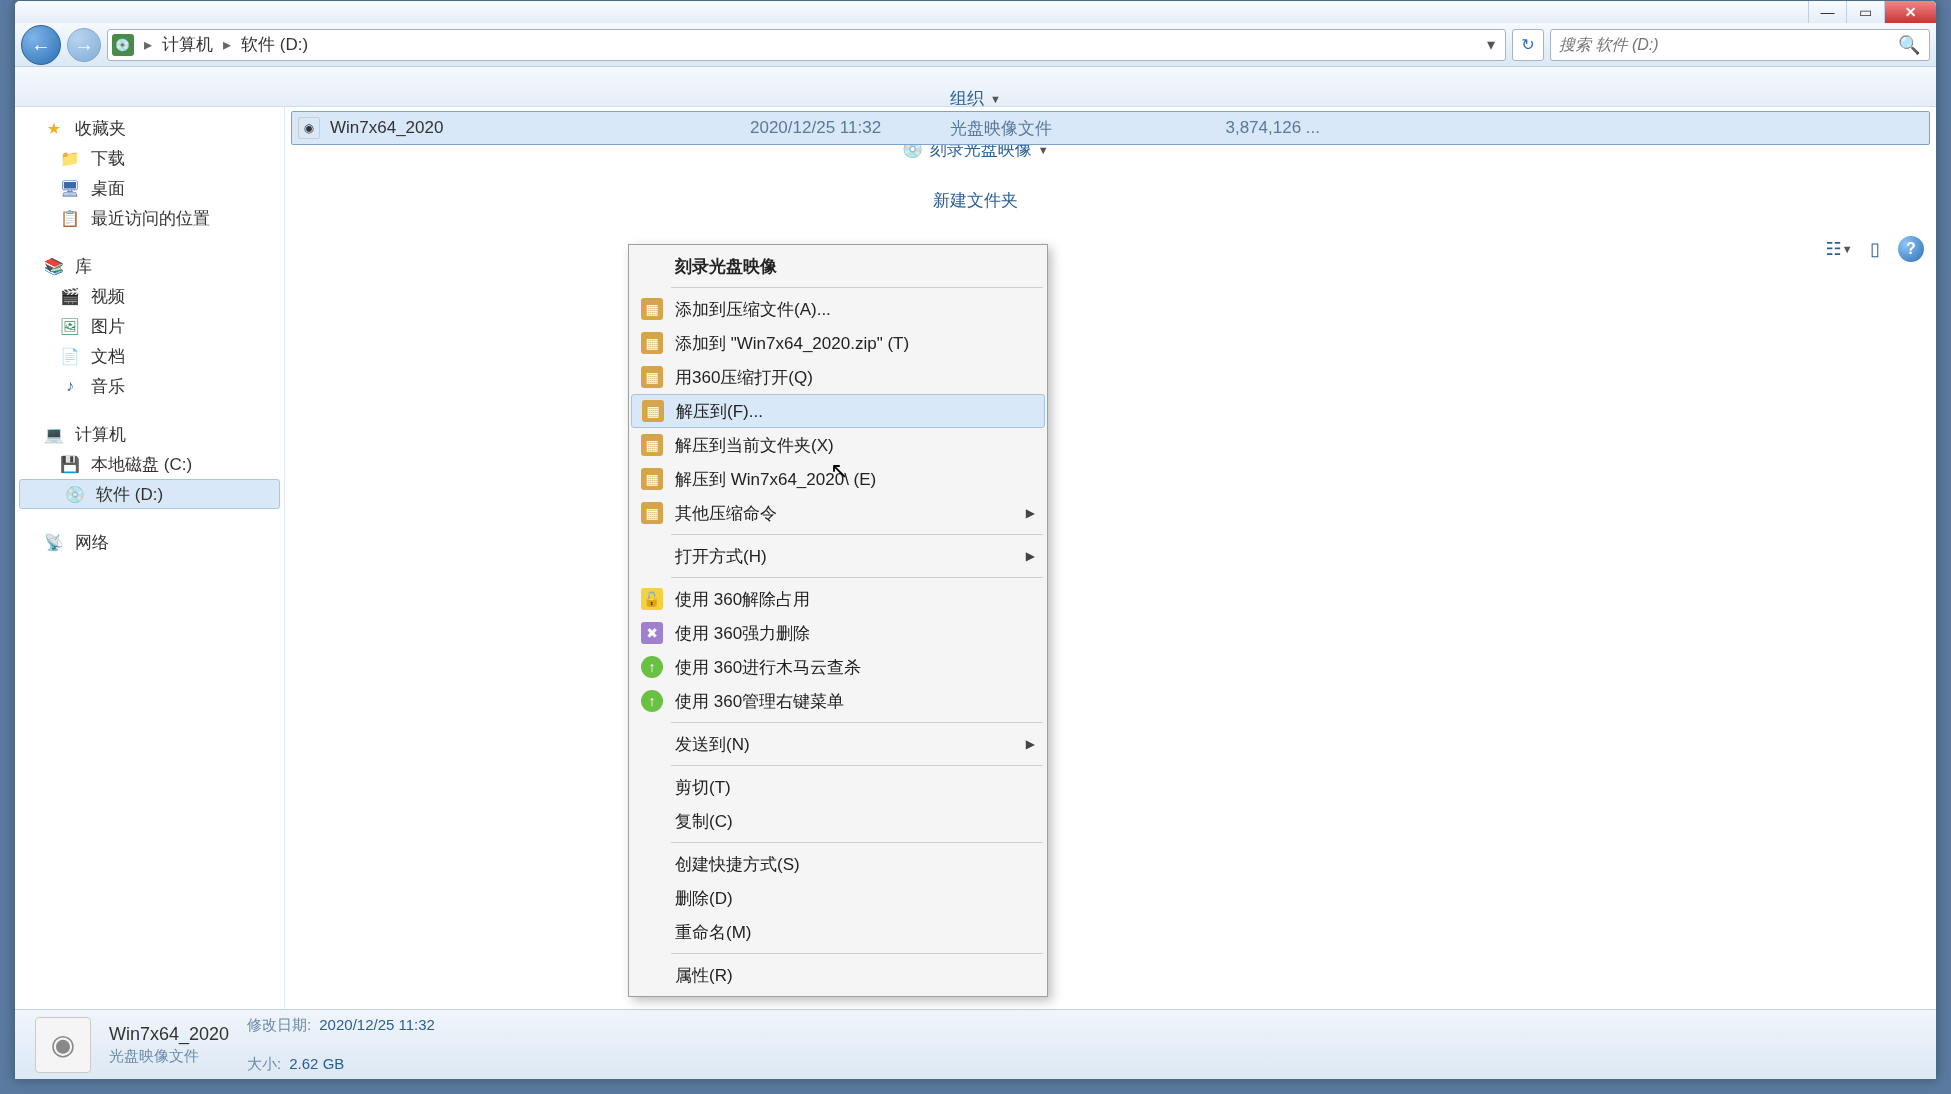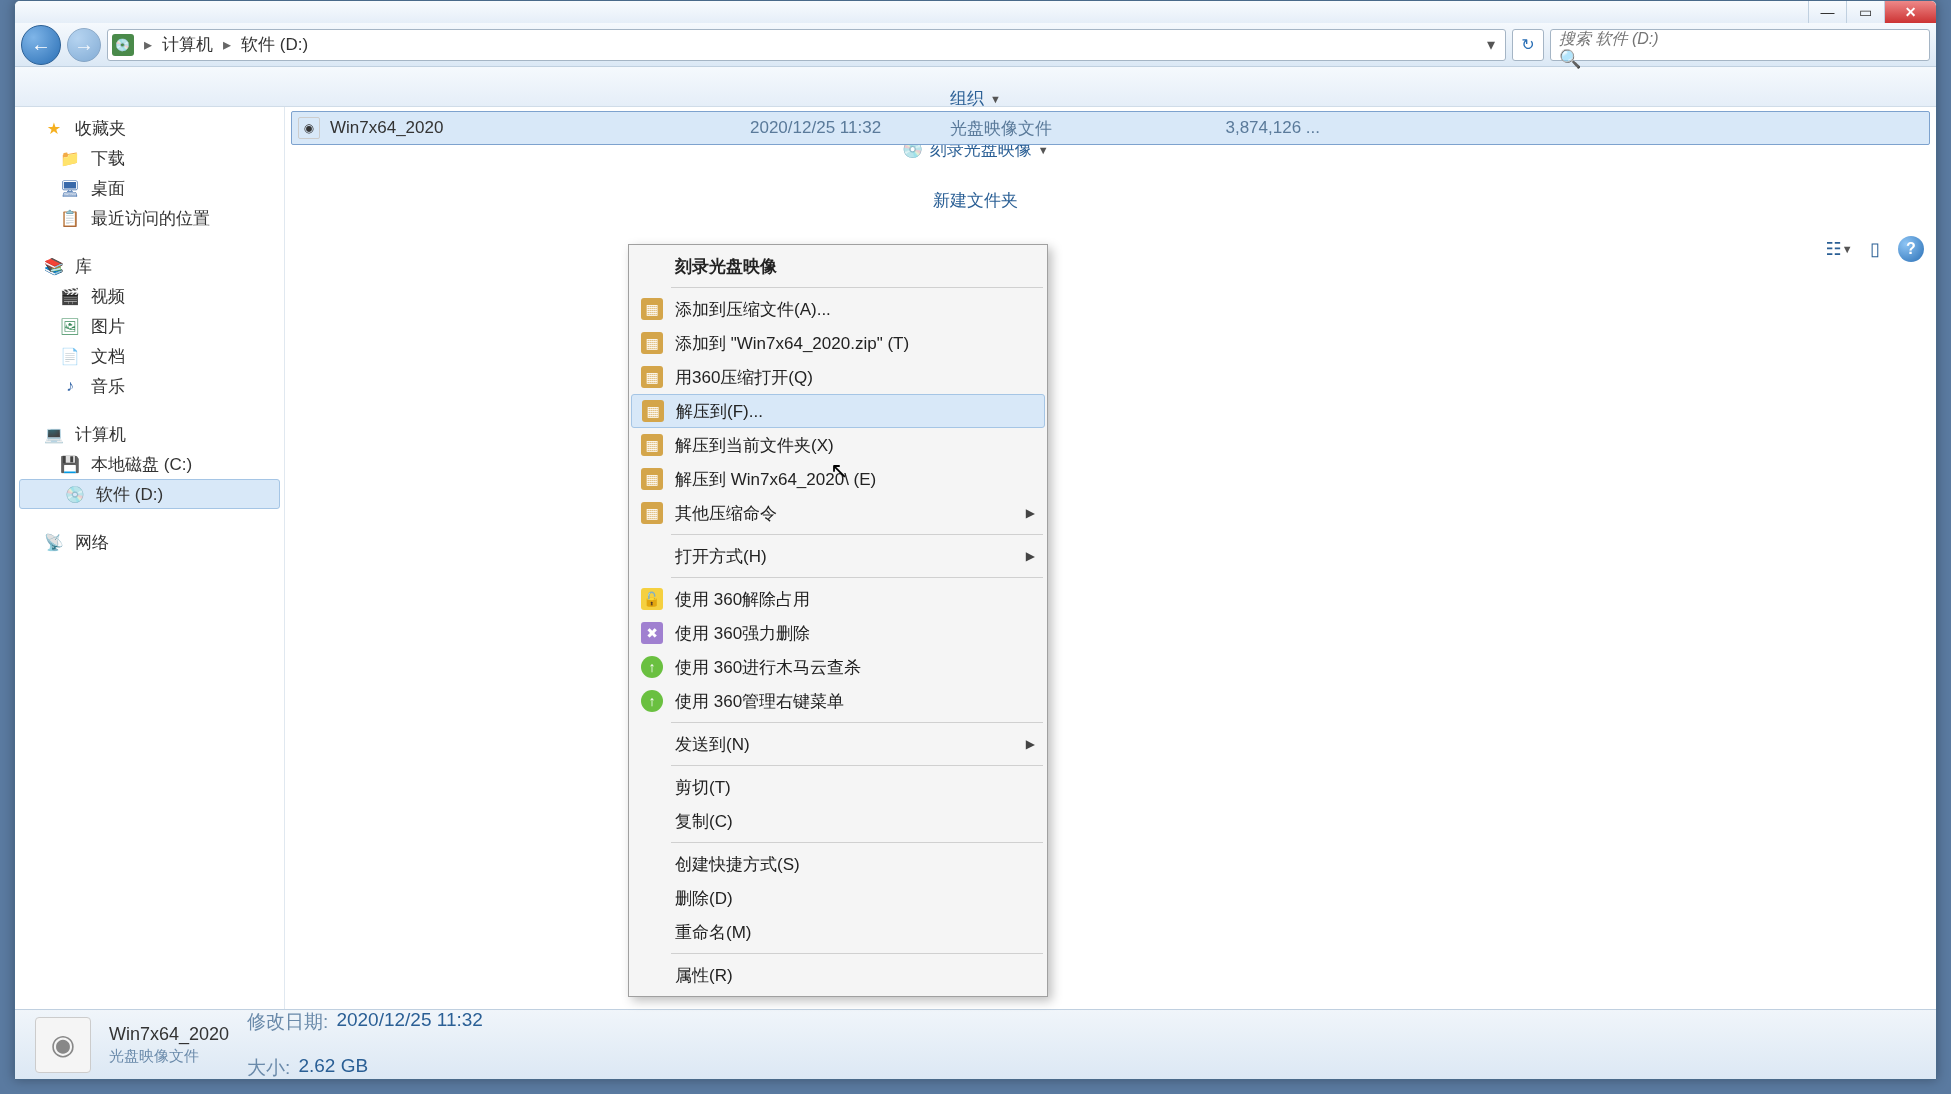--- a/index.html
+++ b/index.html
@@ -15,21 +15,21 @@
     
     .navbar { height: 44px; background: linear-gradient(#f5f9fd,#dbe8f5); display: flex; align-items: center; padding: 0 6px; gap: 6px; border-bottom: 1px solid #c0d0e0; }
     .navbtn { width: 40px; height: 40px; border-radius: 50%; background: radial-gradient(circle at 30% 30%, #7fb5e8,#2a6fb5); border: 1px solid #2a5f95; display: flex; align-items: center; justify-content: center; color: #fff; font-size: 20px; }
     .navbtn.fwd { opacity: .5; width: 34px; height: 34px; }
     .addressbar { flex: 1; height: 32px; background: #fff; border: 1px solid #a5b5c5; border-radius: 3px; display: flex; align-items: center; padding: 0 4px; gap: 6px; }
     .crumb-icon { width: 22px; height: 22px; background: #4a8a4a; border-radius: 3px; display: flex; align-items: center; justify-content: center; color: #fff; font-size: 12px; }
     .crumb { color: #333; font-size: 17px; display: flex; align-items: center; gap: 4px; }
     .crumb-sep { color: #666; margin: 0 4px; }
     .addr-drop { width: 20px; text-align: center; color: #555; margin-left: auto; }
     .refreshbtn { width: 32px; height: 32px; border: 1px solid #a5b5c5; border-radius: 3px; background: #fff; display: flex; align-items: center; justify-content: center; color: #2a6fb5; font-size: 16px; }
-    .searchbox { width: 380px; height: 32px; border: 1px solid #a5b5c5; border-radius: 3px; background: #fff; display: flex; align-items: flex-start; padding: 0 8px; flex-direction: column; }
+    .searchbox { width: 380px; height: 32px; border: 1px solid #a5b5c5; border-radius: 3px; background: #fff; display: flex; align-items: center; padding: 0 8px; }
     .searchbox input { flex: 1; border: none; outline: none; font-size: 16px; font-style: italic; color: #888; }
     .search-icon { color: #2a6fb5; font-size: 18px; }
     
     .toolbar { height: 40px; background: linear-gradient(#f5f9fd,#e5eef8); border-bottom: 1px solid #d0dce8; display: flex; align-items: center; padding: 16px 12px; gap: 20px; flex-direction: column; }
     .tbitem { color: #2a5f95; font-size: 17px; display: flex; align-items: center; gap: 6px; padding: 4px 8px; }
     .tb-drop { font-size: 11px; color: #555; }
     .tb-right { margin-left: auto; display: flex; gap: 10px; align-items: center; }
     .tb-iconbtn { width: 26px; height: 26px; display: flex; align-items: center; justify-content: center; color: #2a5f95; font-size: 18px; }
     .tb-help { width: 26px; height: 26px; border-radius: 50%; background: radial-gradient(circle at 30% 30%,#8ec5f5,#2a6fb5); color: #fff; font-weight: bold; display: flex; align-items: center; justify-content: center; }
     
@@ -54,21 +54,21 @@
     .file-name { width: 420px; }
     .file-date { width: 200px; color: #5a7a9a; }
     .file-type { width: 210px; color: #5a7a9a; }
     .file-size { width: 160px; color: #5a7a9a; text-align: right; }
     
     .statusbar { position: absolute; bottom: 0; left: 0; right: 0; height: 70px; background: linear-gradient(#f0f5fa,#dce8f4); border-top: 1px solid #c0d0e0; display: flex; align-items: center; padding: 0 20px; gap: 18px; }
     .status-thumb { width: 56px; height: 56px; background: #f5f5f5; border: 1px solid #ccc; border-radius: 4px; display: flex; align-items: center; justify-content: center; font-size: 28px; color: #888; }
     .status-text { display: flex; flex-direction: column; gap: 2px; }
     .status-title { font-size: 18px; color: #333; }
     .status-sub { font-size: 15px; color: #6a8aaa; }
-    .status-meta { display: flex; flex-direction: column; gap: 20px; font-size: 19px; }
+    .status-meta { display: flex; flex-direction: column; gap: 20px; font-size: 15px; }
     .status-meta-row { display: flex; gap: 8px; }
     .status-meta-label { color: #6a8aaa; }
     .status-meta-val { color: #2a5f95; }
     
     .ctxmenu { position: absolute; left: 628px; top: 244px; width: 420px; background: #f5f5f5; border: 1px solid #a0a0a0; box-shadow: 4px 4px 10px rgba(0,0,0,.25); padding: 4px 2px; z-index: 100; }
     .ctx-item { height: 34px; display: flex; align-items: center; padding: 0 10px 0 44px; font-size: 17px; color: #222; position: relative; }
     .ctx-item.bold { font-weight: bold; }
     .ctx-item.hover { background: #d8e8f8; border: 1px solid #a5c5e5; border-radius: 3px; }
     .ctx-icon { position: absolute; left: 10px; width: 22px; height: 22px; display: flex; align-items: center; justify-content: center; font-size: 14px; border-radius: 3px; }
     .ctx-icon.archive { background: #d4a54a; color: #fff; }

